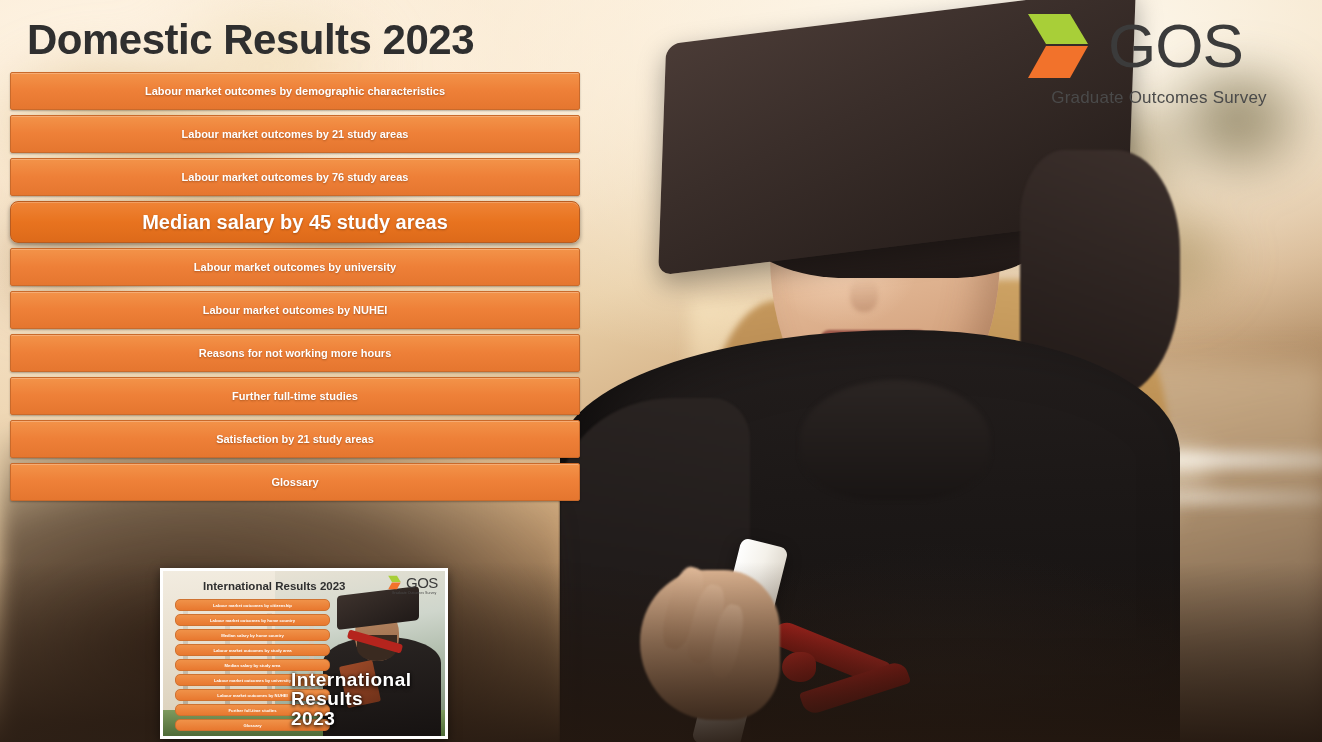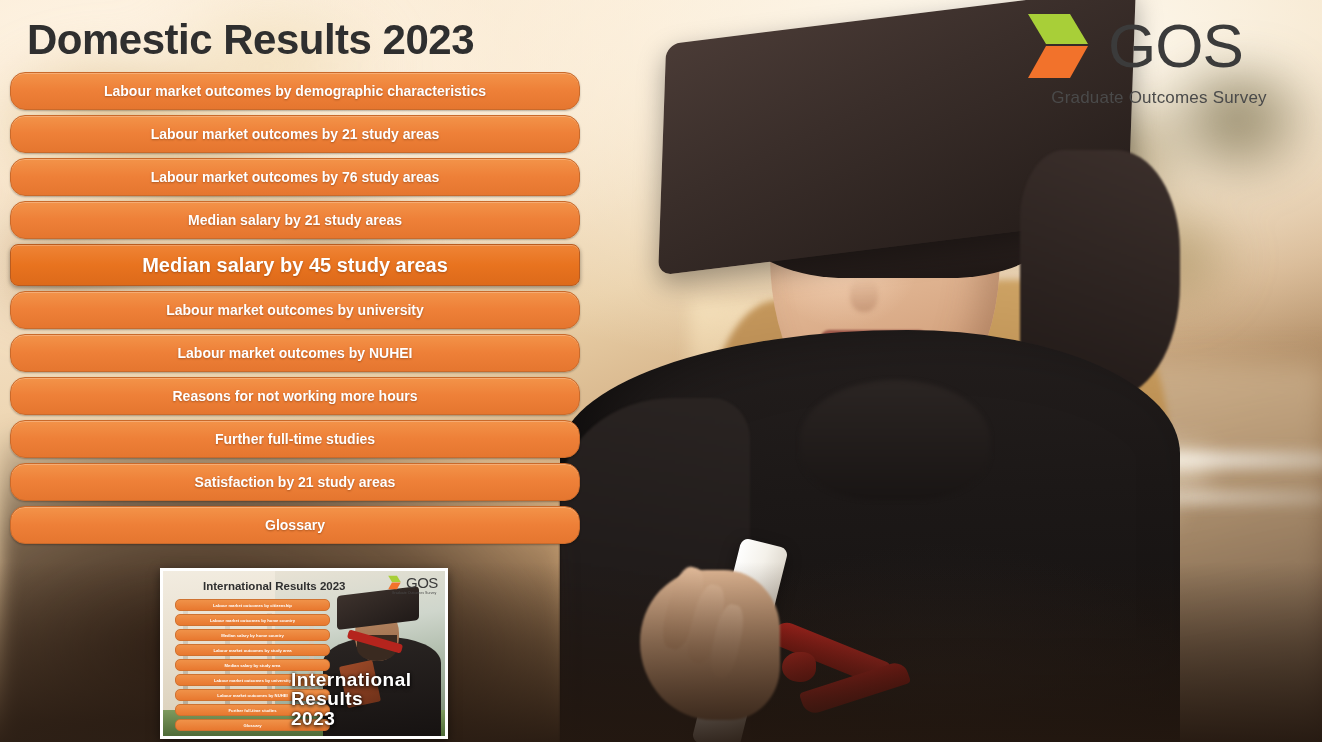--- a/index.html
+++ b/index.html
@@ -186,26 +186,26 @@
   .title{
     position:absolute;left:27px;top:16px;
     font-size:42px;font-weight:bold;color:#2f2f2f;
     letter-spacing:-.5px;white-space:nowrap;
   }
 
   
   .menu{position:absolute;left:10px;top:72px;width:570px;}
   .btn{
     position:relative;height:36px;margin-bottom:5px;
-    border-radius:15px;
+    border-radius:2px;
     background:linear-gradient(180deg,#f39349 0%,#ee8038 48%,#e5762f 100%);
     border:1px solid #c96a2b;
     box-shadow:0 1px 2px rgba(0,0,0,.28), inset 0 1px 0 rgba(255,255,255,.24);
     display:flex;align-items:center;justify-content:center;
-    color:#ffffff;font-weight:bold;font-size:14px;
+    color:#ffffff;font-weight:bold;font-size:11px;
     text-shadow:0 1px 2px rgba(120,55,15,.55);
     cursor:pointer;
   }
   .btn.active{
     height:40px;
     border-radius:8px;
     background:linear-gradient(180deg,#ef8436 0%,#e8731f 50%,#dd6a1a 100%);
     border:1px solid #b95c20;
     font-size:20px;
     box-shadow:0 2px 4px rgba(0,0,0,.38), inset 0 1px 0 rgba(255,255,255,.22);
@@ -333,21 +333,20 @@
     <div class="darkLeft"></div>
     <div class="darkBottom"></div>
   </div>
 
   <div class="title">Domestic Results 2023</div>
 
   <div class="menu">
     <div class="btn">Labour market outcomes by demographic characteristics</div>
     <div class="btn">Labour market outcomes by 21 study areas</div>
     <div class="btn">Labour market outcomes by 76 study areas</div>
-    <div class="btn">Median salary by 21 study areas</div>
     <div class="btn active">Median salary by 45 study areas</div>
     <div class="btn">Labour market outcomes by university</div>
     <div class="btn">Labour market outcomes by NUHEI</div>
     <div class="btn">Reasons for not working more hours</div>
     <div class="btn">Further full-time studies</div>
     <div class="btn">Satisfaction by 21 study areas</div>
     <div class="btn">Glossary</div>
   </div>
 
   <div class="gos">

